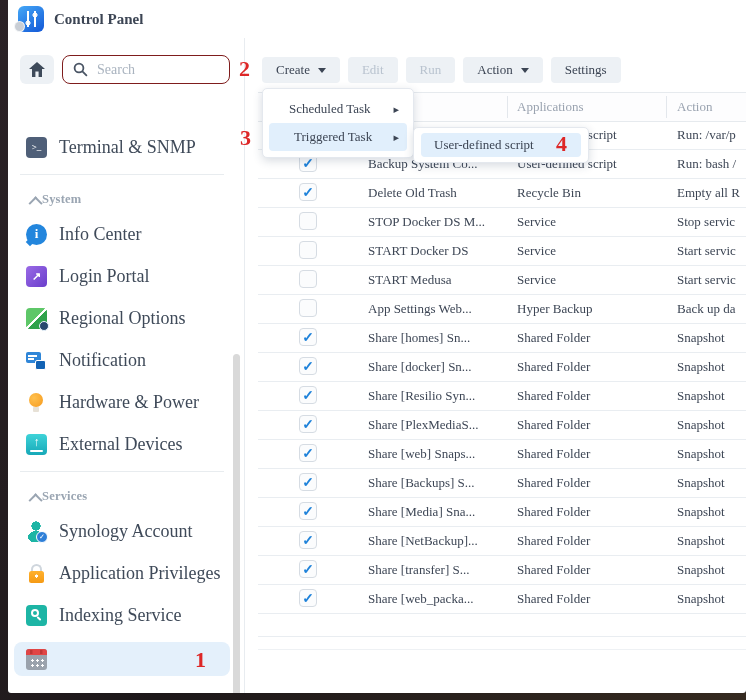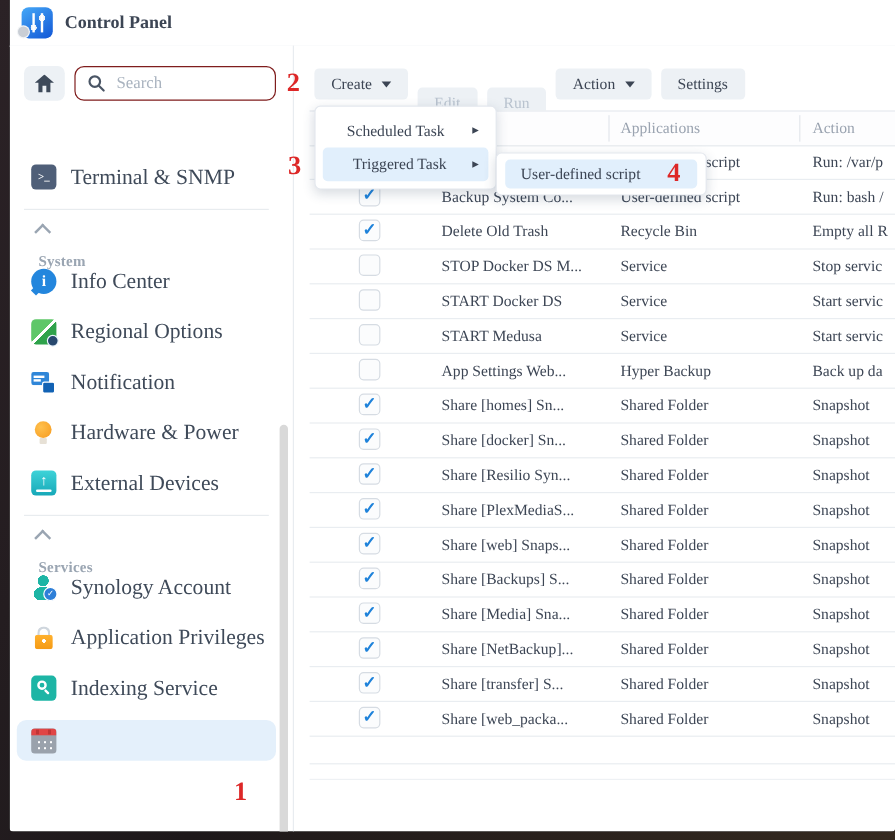--- a/index.html
+++ b/index.html
@@ -28,21 +28,21 @@
   .side-controls{position:absolute;left:12px;top:17px;right:14px;height:29px;display:flex;gap:8px;}
   .home-btn{width:34px;height:29px;background:#edf1f5;border:none;border-radius:6px;display:flex;align-items:center;justify-content:center;cursor:pointer;flex:none;padding:0;}
   .search-wrap{position:relative;flex:1;}
   .search-wrap svg{position:absolute;left:11px;top:7px;}
   .search-input{width:100%;height:29px;box-sizing:border-box;border:1px solid #7f1d1d;border-radius:8px;padding:0 8px 0 34px;font-size:14px;color:#3f4a59;font-family:inherit;outline:none;}
   .search-input::placeholder{color:#a9b3bf;}
   .side-list{position:absolute;left:6px;right:14px;top:94px;display:flex;flex-direction:column;}
   .sb-item{display:flex;align-items:center;gap:12px;height:30px;padding-left:12px;margin-bottom:12px;border-radius:8px;cursor:pointer;}
   .sb-item .label{font-size:18px;color:#3f4a59;white-space:nowrap;}
   .sb-item.selected{background:#e4f0fb;height:34px;}
-  .sb-section{display:flex;align-items:flex-start;gap:14px;height:20px;padding-left:18px;margin-bottom:12px;cursor:pointer;flex-direction:column;}
+  .sb-section{display:flex;align-items:flex-end;height:20px;padding-left:18px;margin-bottom:12px;cursor:pointer;}
   .sb-section .label{font-size:12.5px;font-weight:bold;color:#9aa5b2;letter-spacing:.2px;}
   .chevron{width:8px;height:8px;border-left:2px solid #9aa5b2;border-top:2px solid #9aa5b2;transform:rotate(45deg) translateY(2px);flex:none;}
   .sb-divider{height:1px;background:#e8ecef;margin:0 6px 12px 6px;}
   .sb-scrollbar{position:absolute;left:225px;top:316px;width:7px;height:374px;background:#d9d9d9;border-radius:4px;}
   
   .icon{position:relative;width:21px;height:21px;flex:none;}
   .icon-terminal{background:#4f5f78;border-radius:4px;}
   .icon-terminal::before{content:">_";position:absolute;inset:0;display:flex;align-items:center;justify-content:center;color:#fff;font-size:9px;font-weight:bold;}
   .icon-info-center{background:#2386dd;border-radius:50%;}
   .icon-info-center::before{content:"i";position:absolute;inset:0;display:flex;align-items:center;justify-content:center;color:#fff;font-size:13px;font-weight:bold;}
@@ -69,21 +69,21 @@
   .icon-indexing-service{background:#1db5a5;border-radius:4px;}
   .icon-indexing-service::before{content:"";position:absolute;left:5px;top:4px;width:8px;height:8px;border:2px solid #fff;border-radius:50%;box-sizing:border-box;}
   .icon-indexing-service::after{content:"";position:absolute;left:12px;top:11px;width:2px;height:5px;background:#fff;transform:rotate(-45deg);border-radius:1px;}
   .icon-task-scheduler{background:#9aa2ac;border-radius:3px;}
   .icon-task-scheduler::before{content:"";position:absolute;top:0;left:0;right:0;height:6px;border-radius:3px 3px 0 0;background-image:linear-gradient(#c03535,#c03535),linear-gradient(#c03535,#c03535);background-size:2.5px 4px;background-repeat:no-repeat;background-position:4px 1px,14px 1px;background-color:#e04545;}
   .icon-task-scheduler::after{content:"";position:absolute;left:4px;right:2px;top:9px;bottom:2px;background-image:radial-gradient(#fff 1px,transparent 1.2px);background-size:5px 5px;}
   
   .main{position:absolute;left:237px;top:38px;right:0;bottom:0;background:#fff;}
   .toolbar{position:absolute;left:17px;top:19px;display:flex;gap:8px;}
   .tb-btn{height:26px;border:none;border-radius:4px;background:#edf1f5;color:#3c4554;font-size:13px;font-family:inherit;padding:0 14px;display:flex;align-items:center;cursor:pointer;}
-  .tb-btn.disabled{color:#b9c3cf;cursor:default;margin-top:16px;}
+  .tb-btn.disabled{color:#b9c3cf;cursor:default;}
   .tb-btn .caret{display:none;}
   .tb-btn.has-caret .caret{display:inline-block;width:0;height:0;border-left:4px solid transparent;border-right:4px solid transparent;border-top:5px solid #3c4554;margin-left:8px;}
   
   .thead{position:absolute;left:13px;right:0;top:54px;height:28px;border-top:1px solid #e6eaee;border-bottom:1px solid #e6eaee;background:#fdfdfe;}
   .thead .hcell{position:absolute;top:0;line-height:27px;font-size:13px;color:#9aa3b0;cursor:pointer;}
   .hsep{position:absolute;top:3px;bottom:3px;width:1px;background:#e3e7ec;}
   .tbody{position:absolute;left:13px;right:0;top:83px;z-index:1;}
   .trow{position:relative;height:28px;border-bottom:1px solid #e9edf1;overflow:hidden;}
   .trow .cell{position:absolute;top:0;line-height:28px;font-size:13px;color:#3d4655;white-space:nowrap;}
   .cb{position:absolute;left:41px;top:4px;width:18px;height:18px;box-sizing:border-box;border:1px solid #d6dce3;border-radius:4px;background:#fbfcfd;cursor:pointer;}
@@ -140,20 +140,25 @@
 
     <span class="label">System</span>
   </div>
         <div class="sb-item">
 
     <span class="icon icon-info-center"></span>
     <span class="label">Info Center</span>
   </div>
         <div class="sb-item">
 
+    <span class="icon icon-login-portal"></span>
+    <span class="label">Login Portal</span>
+  </div>
+        <div class="sb-item">
+
     <span class="icon icon-regional-options"></span>
     <span class="label">Regional Options</span>
   </div>
         <div class="sb-item">
 
     <span class="icon icon-notification"></span>
     <span class="label">Notification</span>
   </div>
         <div class="sb-item">
 

